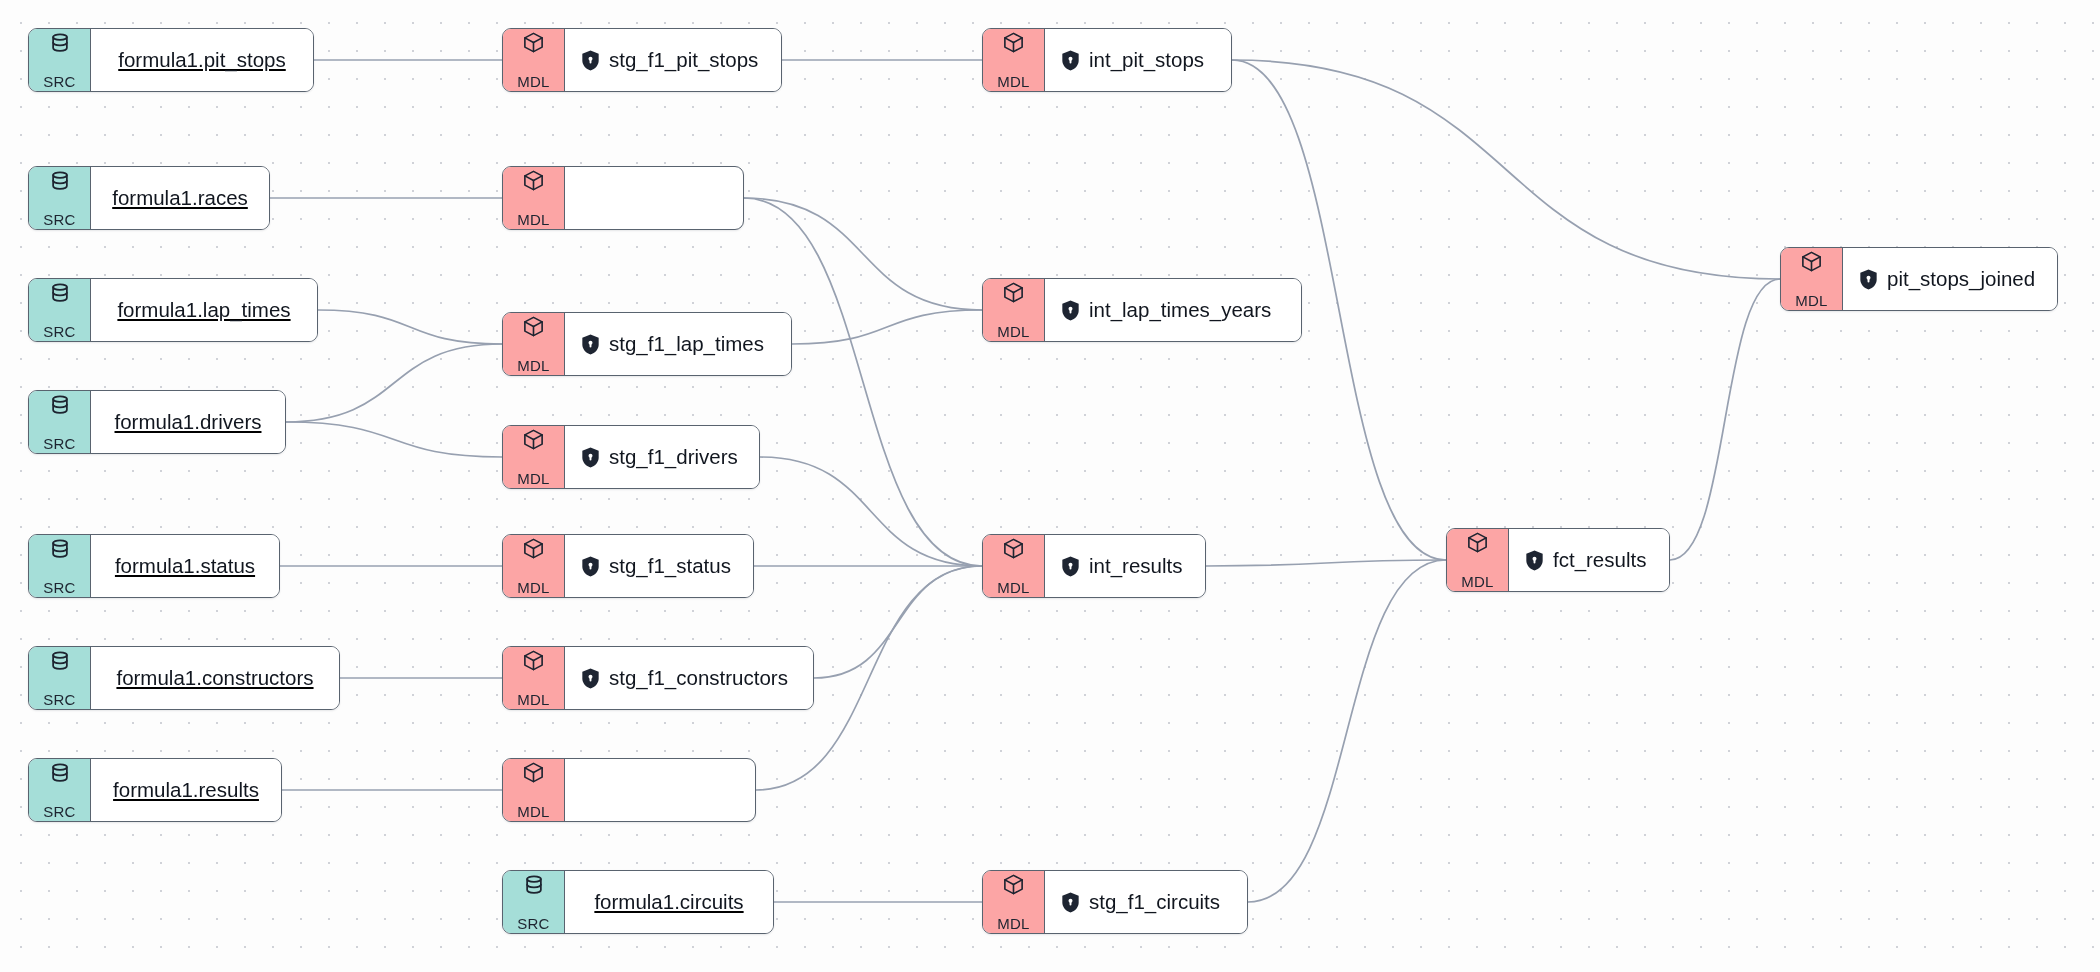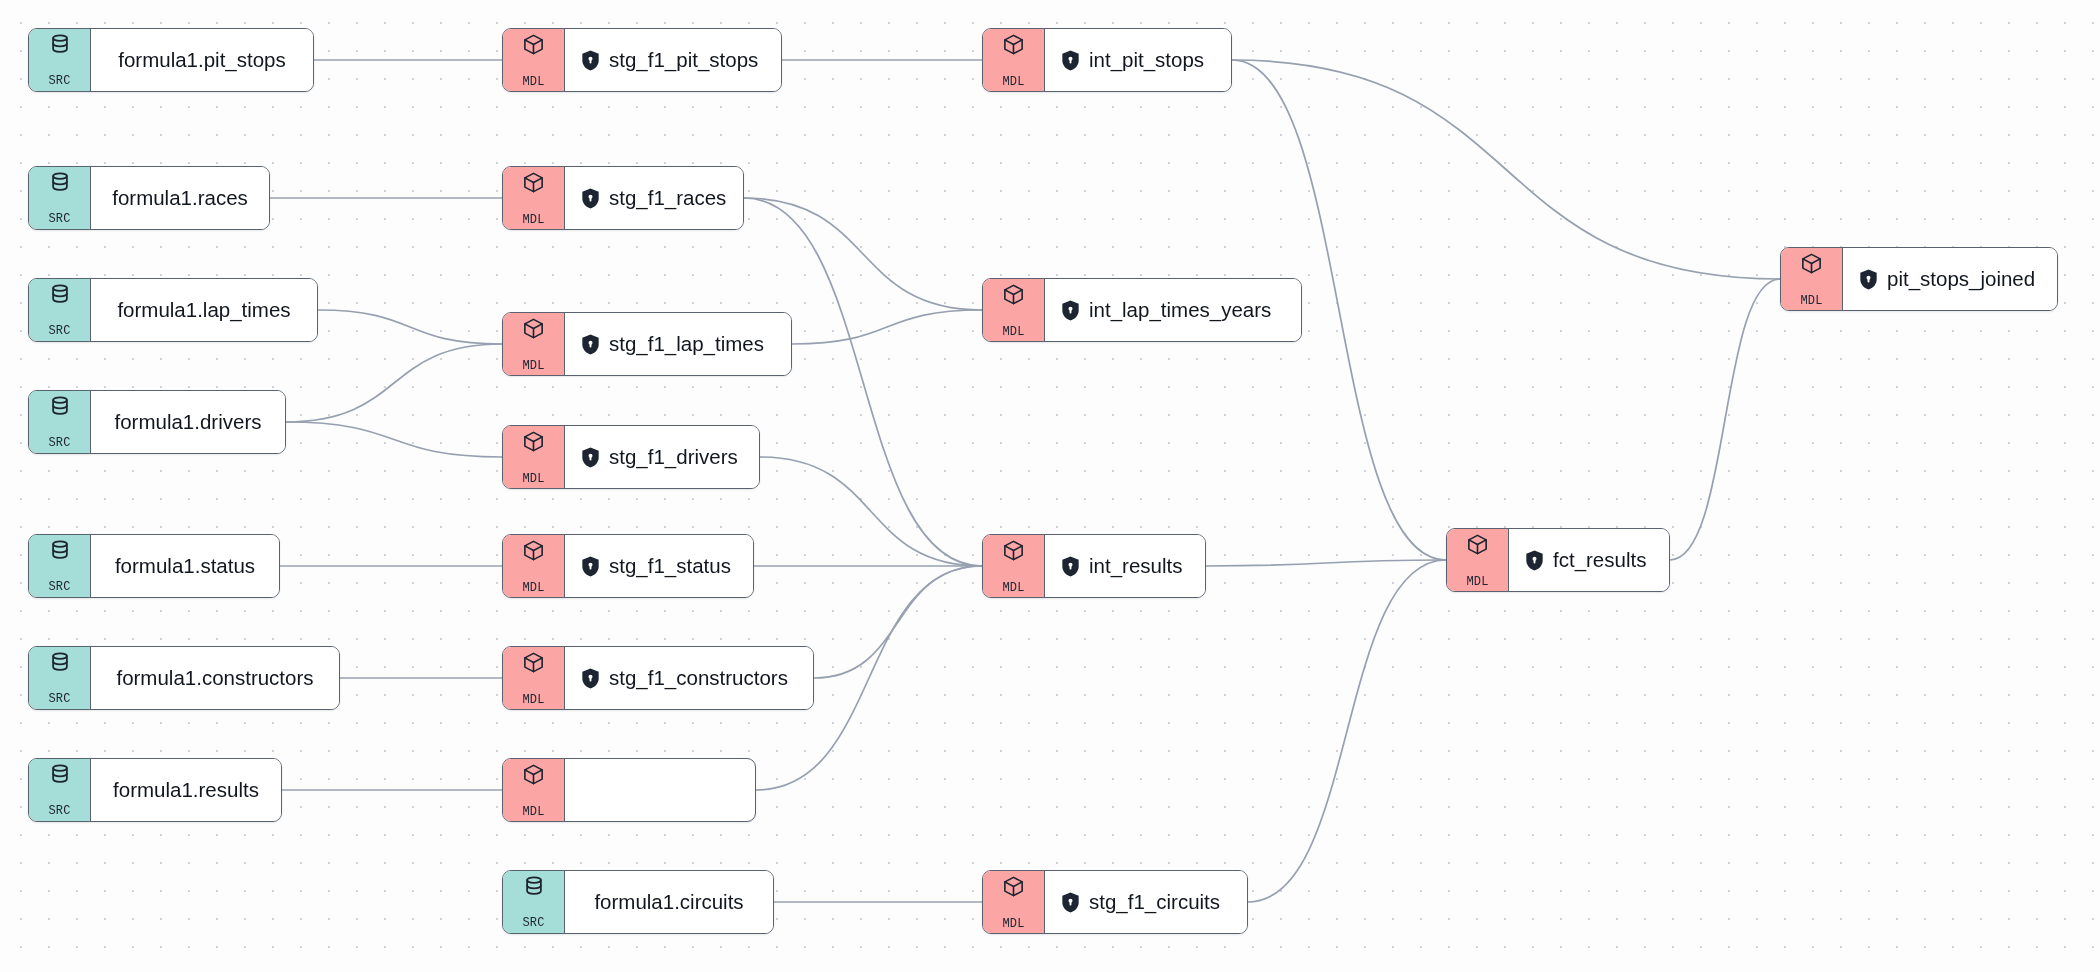--- a/index.html
+++ b/index.html
@@ -55,44 +55,44 @@
     border-right: 1.4px solid #59636f;
     box-sizing: border-box;
   }
   .node.src .badge { background: #a5ded8; }
   .node.mdl .badge { background: #fca5a5; }
   .badge .glyph {
     display: block;
     line-height: 0;
   }
   .badge .badge-label {
-    font-size: 12px;
+    font-size: 15px;
     letter-spacing: 0.2px;
     color: #1d2430;
-    font-family: Liberation Mono, monospace;
+    font-family: Liberation Sans, sans-serif;
     line-height: 1;
     margin-top: 19px;
   }
   .node .body {
     flex: 1 1 auto;
     display: flex;
     align-items: center;
     justify-content: flex-start;
     gap: 9px;
     padding: 0 16px;
     background: #ffffff;
     white-space: nowrap;
   }
   .node .title {
     font-size: 20.5px;
     color: #11161f;
     font-family: "Liberation Sans", sans-serif;
     line-height: 1;
   }
-  .node.src .body { justify-content: center; }
+  .node.src .body { justify-content: center; text-decoration: underline; }
   .shield { display: block; line-height: 0; flex: 0 0 auto; }
 </style>
 </head>
 <body>
 
 <div id="canvas">
   <svg id="edges" viewBox="0 0 2100 972" preserveAspectRatio="none">
       <path d="M 314 60 C 417.4 60, 398.6 60, 502 60"></path>
       <path d="M 270 198 C 397.6 198, 374.4 198, 502 198"></path>
       <path d="M 318 310 C 419.2 310, 400.8 344, 502 344"></path>
@@ -241,28 +241,20 @@
       </div>
       <div class="node mdl" style="left: 502px; top: 166px; width: 242px;">
         <div class="badge">
           <span class="glyph"><svg width="23" height="23" viewBox="0 0 24 24" fill="none" stroke="#1d2430" stroke-width="1.7" stroke-linecap="round" stroke-linejoin="round">
               <path d="M12 2.5 21 7.2v9.6L12 21.5 3 16.8V7.2z"></path>
               <path d="M3 7.2 12 12l9-4.8"></path>
               <path d="M12 12v9.5"></path>
             </svg></span>
           <span class="badge-label">MDL</span>
         </div>
-        <div class="body">
-          <span class="shield"><svg width="19" height="21" viewBox="0 0 20 22" fill="#1e2532">
-              <path d="M10 0.6 1.4 3.8v7.1c0 5.0 3.6 9.0 8.6 10.5 5-1.5 8.6-5.5 8.6-10.5V3.8z"></path>
-              <circle cx="10" cy="9.1" r="2.1" fill="#ffffff"></circle>
-              <rect x="9.0" y="9.6" width="2.0" height="4.6" rx="1" fill="#ffffff"></rect>
-            </svg></span>
-          <span class="title">stg_f1_races</span>
-        </div>
       </div>
       <div class="node mdl" style="left: 502px; top: 312px; width: 290px;">
         <div class="badge">
           <span class="glyph"><svg width="23" height="23" viewBox="0 0 24 24" fill="none" stroke="#1d2430" stroke-width="1.7" stroke-linecap="round" stroke-linejoin="round">
               <path d="M12 2.5 21 7.2v9.6L12 21.5 3 16.8V7.2z"></path>
               <path d="M3 7.2 12 12l9-4.8"></path>
               <path d="M12 12v9.5"></path>
             </svg></span>
           <span class="badge-label">MDL</span>
         </div>

